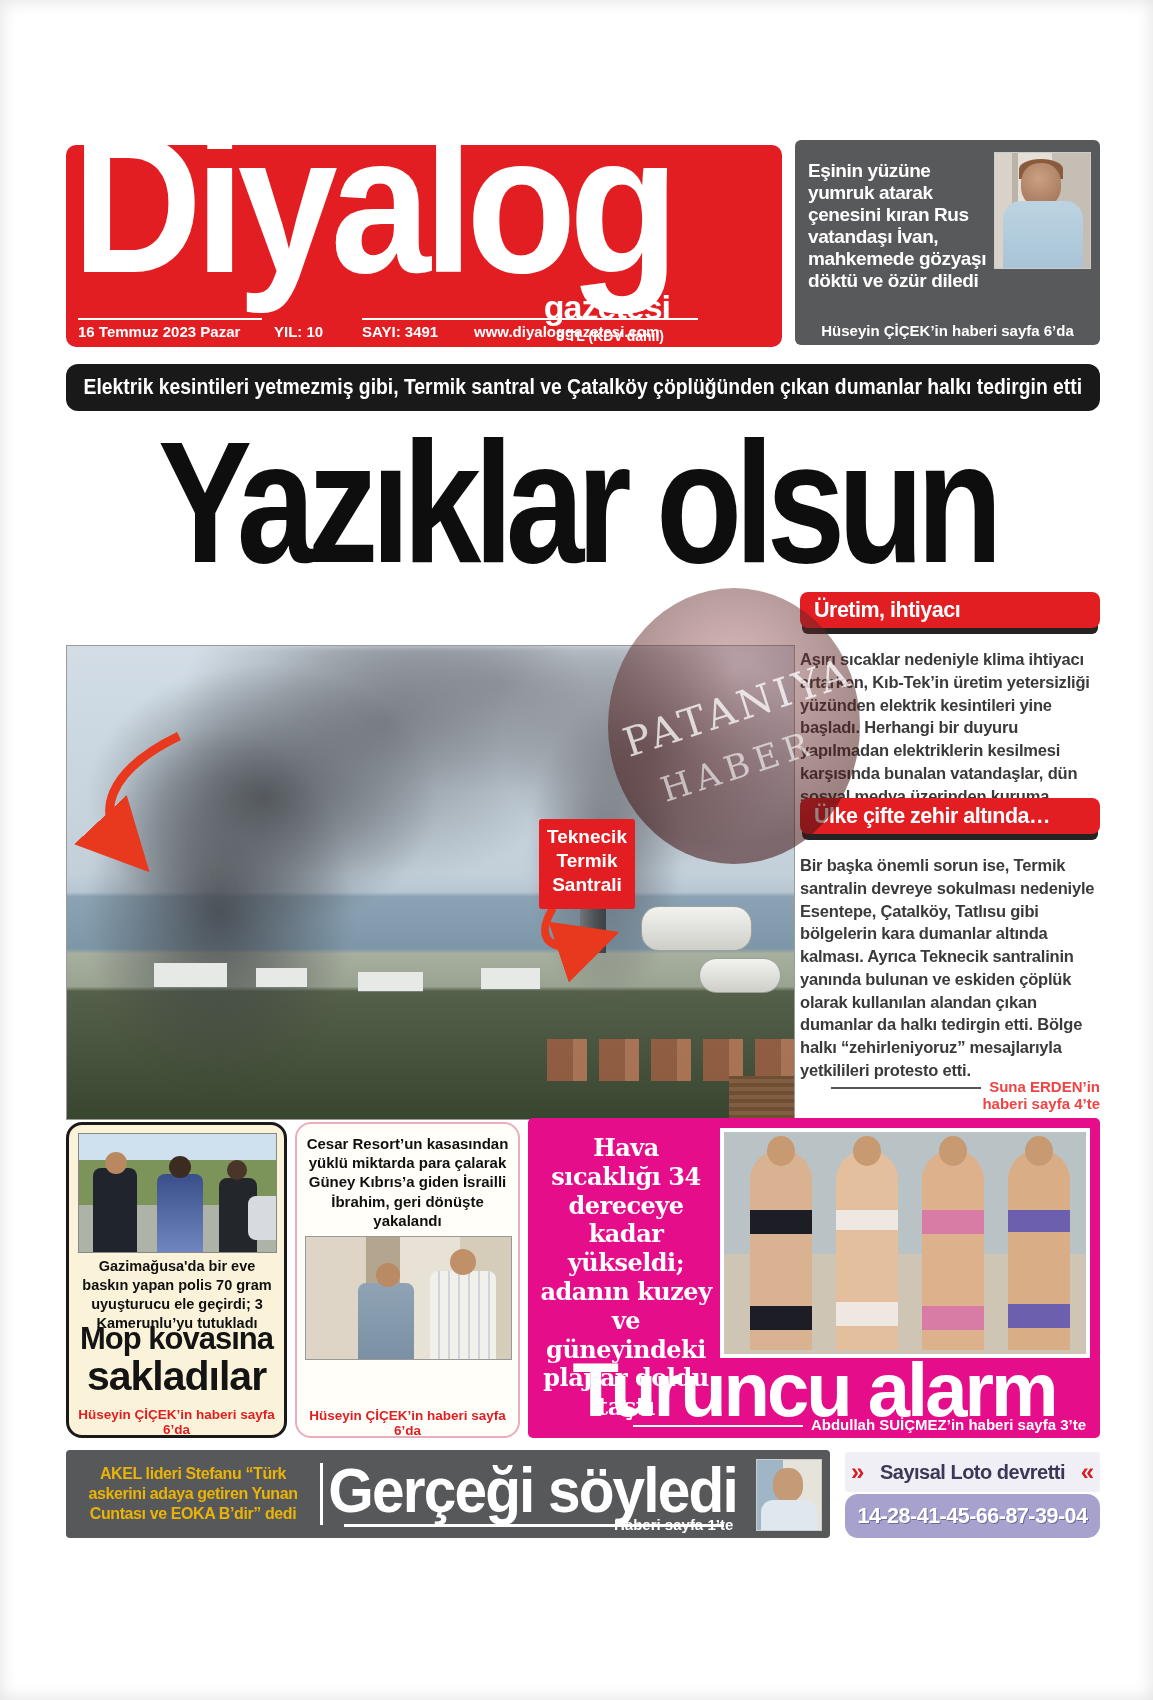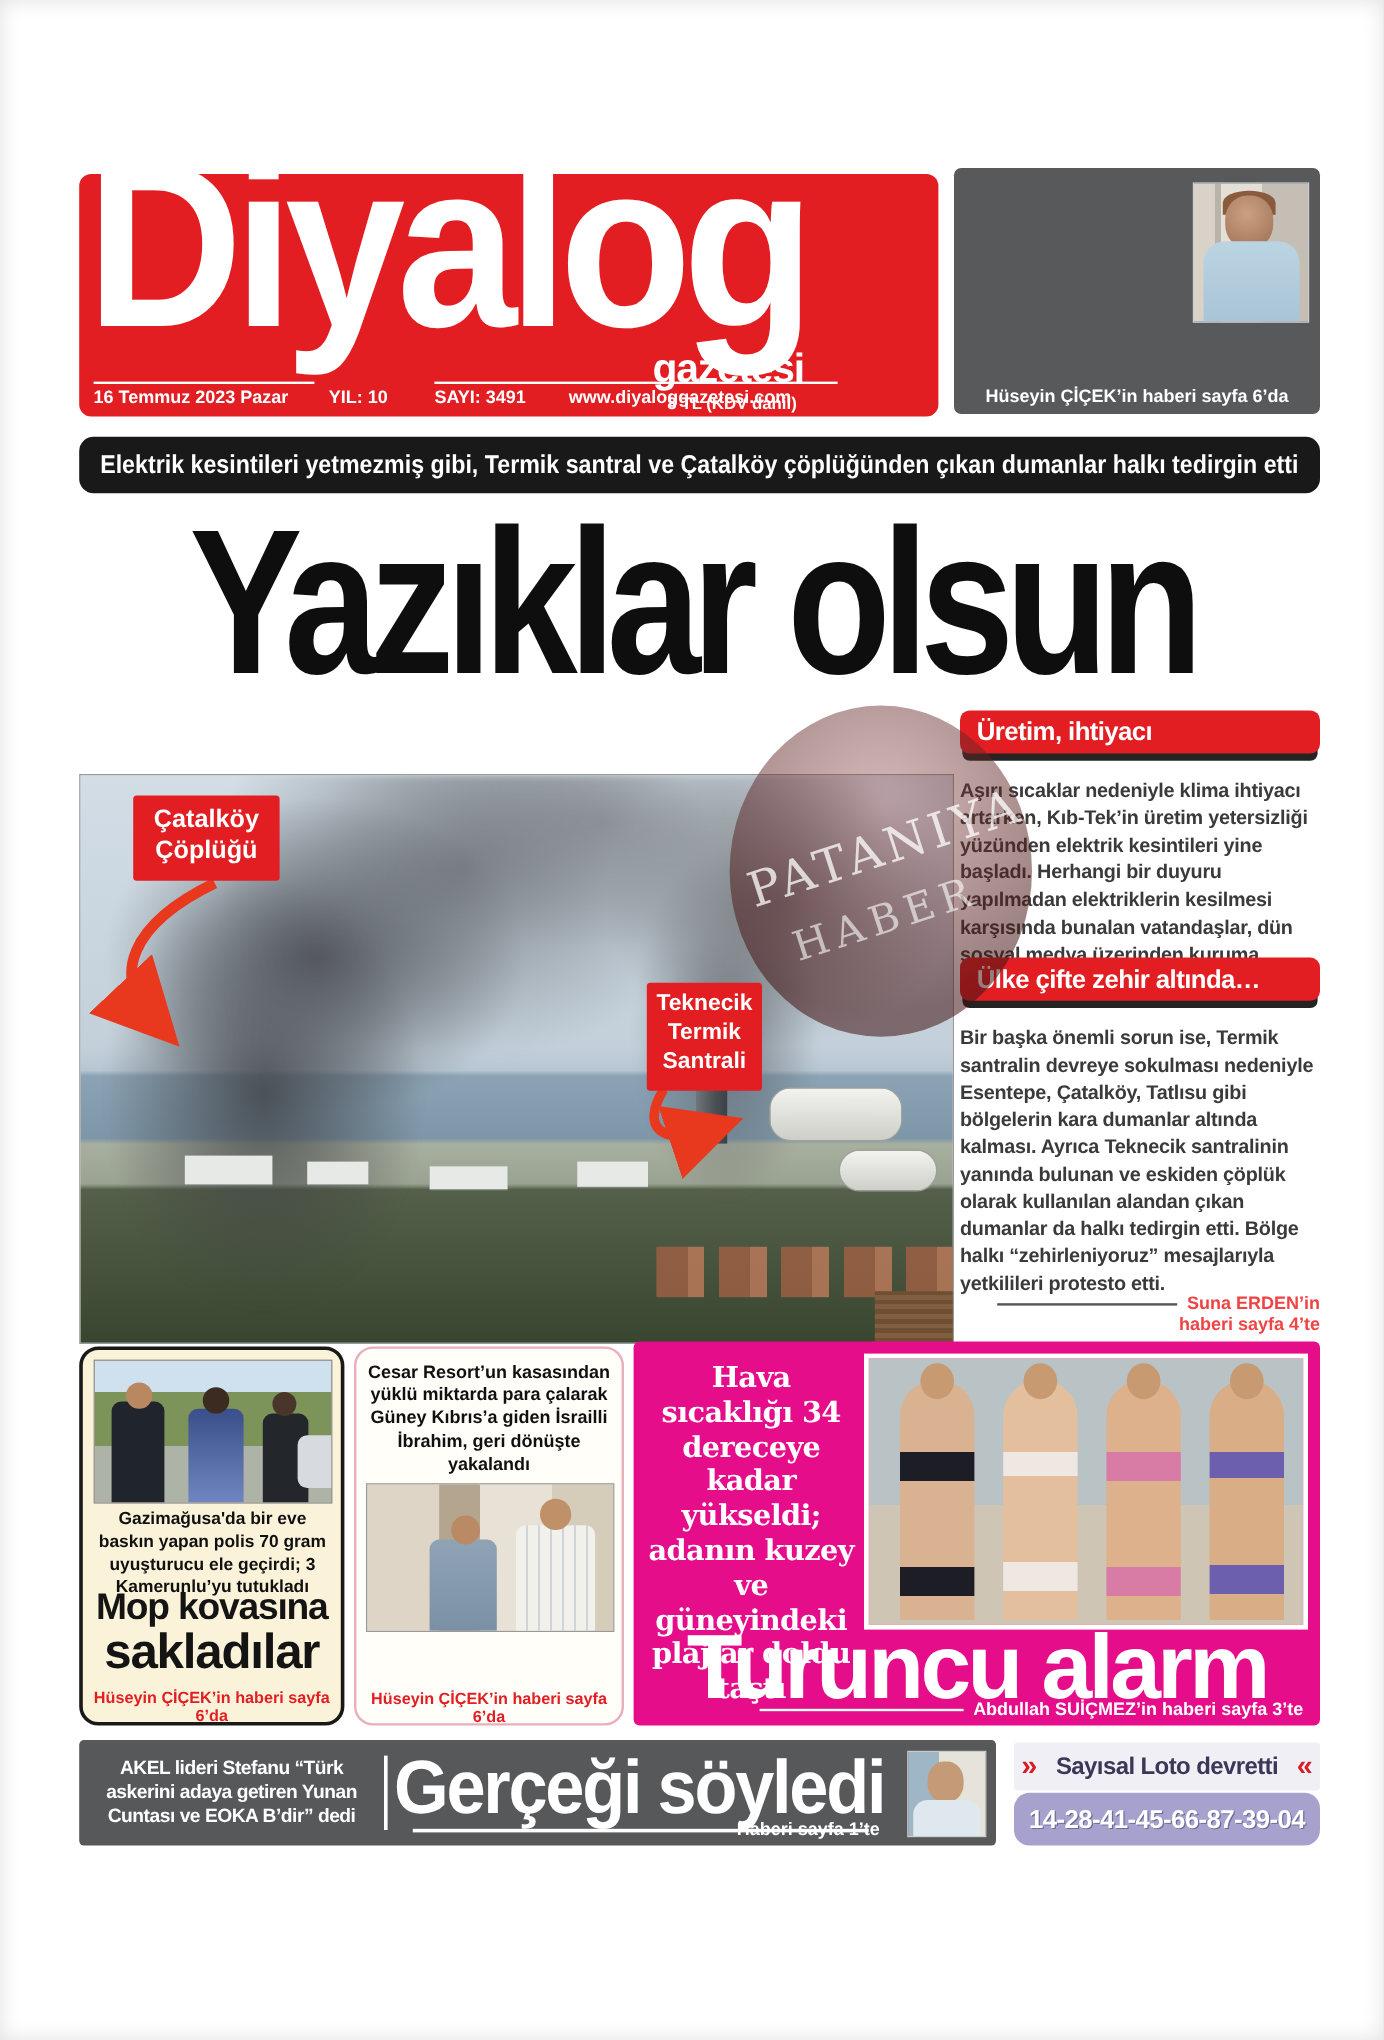--- a/index.html
+++ b/index.html
@@ -135,21 +135,21 @@
   .g3{left:198px;background:linear-gradient(#dcb18c 0 30%,#d87ca6 30% 42%,#dcb18c 42% 78%,#d87ca6 78% 90%,#dcb18c 90%);}
   .g4{left:284px;background:linear-gradient(#d9ad85 0 30%,#6b5fae 30% 41%,#d9ad85 41% 77%,#6b5fae 77% 89%,#d9ad85 89%);}
   .girl .hd{position:absolute;left:17px;top:-14px;width:28px;height:30px;border-radius:50%;background:#c79a72;}
   #box-alarm .headline{position:absolute;left:0;top:234px;width:100%;text-align:center;color:#fff;
       font-weight:bold;font-size:76px;letter-spacing:-3px;line-height:1;}
   #box-alarm .credit{position:absolute;right:14px;top:298px;color:#fff;font-weight:bold;font-size:15px;}
   #box-alarm .credit .dash{display:inline-block;width:170px;height:2px;background:#fff;vertical-align:middle;margin-right:8px;}
 
   
   #strip{left:66px;top:1450px;width:764px;height:88px;background:#57585a;border-radius:4px;}
-  #strip .akel{position:absolute;left:8px;top:14px;width:238px;text-align:center;color:#ffffff;
+  #strip .akel{position:absolute;left:8px;top:14px;width:238px;text-align:center;color:#eab308;
       font-weight:bold;font-size:16px;line-height:1.25;letter-spacing:-.4px;}
   #strip .divider{position:absolute;left:254px;top:13px;width:3px;height:62px;background:#fff;}
   #strip .headline{position:absolute;left:262px;top:4px;width:440px;text-align:center;color:#fff;
       font-weight:bold;font-size:63px;letter-spacing:-2px;white-space:nowrap;transform:scaleX(.93);transform-origin:left center;}
   #strip .underline{position:absolute;left:278px;top:74px;width:380px;height:3px;background:#fff;}
   #strip .haberi{position:absolute;left:548px;top:66px;color:#fff;font-weight:bold;font-size:15px;}
   #strip .photo{position:absolute;right:8px;top:9px;width:64px;height:70px;border:1px solid #ccc;overflow:hidden;
       background:linear-gradient(90deg,#9fb6c6 0 40%,#e6e3da 40% 100%);}
   #strip .photo .hd{position:absolute;left:16px;top:8px;width:30px;height:34px;border-radius:45%;background:#c59a76;}
   #strip .photo .sh{position:absolute;left:4px;top:40px;width:56px;height:30px;border-radius:12px 12px 0 0;background:#dfe8ee;}
@@ -180,20 +180,21 @@
     <div id="mast-gazetesi">gazetesi</div>
     <div id="mast-price">8 TL (KDV dahil)</div>
   </div>
 
   <div id="suclu" class="abs">
     <div class="photo">
       <div class="hair"></div>
       <div class="head"></div>
       <div class="shirt"></div>
     </div>
+    <div class="intro">Eşinin yüzüne yumruk atarak çenesini kıran Rus vatandaşı İvan, mahkemede gözyaşı döktü ve özür diledi</div>
     <div class="credit">Hüseyin ÇİÇEK’in haberi sayfa 6’da</div>
   </div>
 
   <div id="banner" class="abs">
     <span>Elektrik kesintileri yetmezmiş gibi, Termik santral ve Çatalköy çöplüğünden çıkan dumanlar halkı tedirgin etti</span>
   </div>
 
   <div id="main-headline" class="abs">
     <span>Yazıklar olsun</span>
   </div>
@@ -211,22 +212,20 @@
     <div class="wall"></div>
     <svg id="photo-arrows" width="727" height="473" viewBox="0 0 727 473">
       <defs>
         <marker id="ah" markerWidth="8" markerHeight="8" refX="4" refY="4" orient="auto">
           <path d="M0,0 L8,4 L0,8 Z" fill="#e8391f"></path>
         </marker>
       </defs>
       <path d="M 112,90 C 40,125 28,168 58,200" fill="none" stroke="#e8391f" stroke-width="9" marker-end="url(#ah)"></path>
       <path d="M 486,262 C 466,295 486,308 522,296" fill="none" stroke="#e8391f" stroke-width="8" marker-end="url(#ah)"></path>
     </svg>
-    <div id="label-catalkoy" class="photo-label prewrap">Çatalköy
-Çöplüğü</div>
     <div id="label-teknecik" class="photo-label prewrap">Teknecik
 Termik
 Santrali</div>
   </div>
 
   <div id="watermark" class="abs">
     <div class="w1">PATANIYA</div>
     <div class="w2">HABER</div>
   </div>
 

